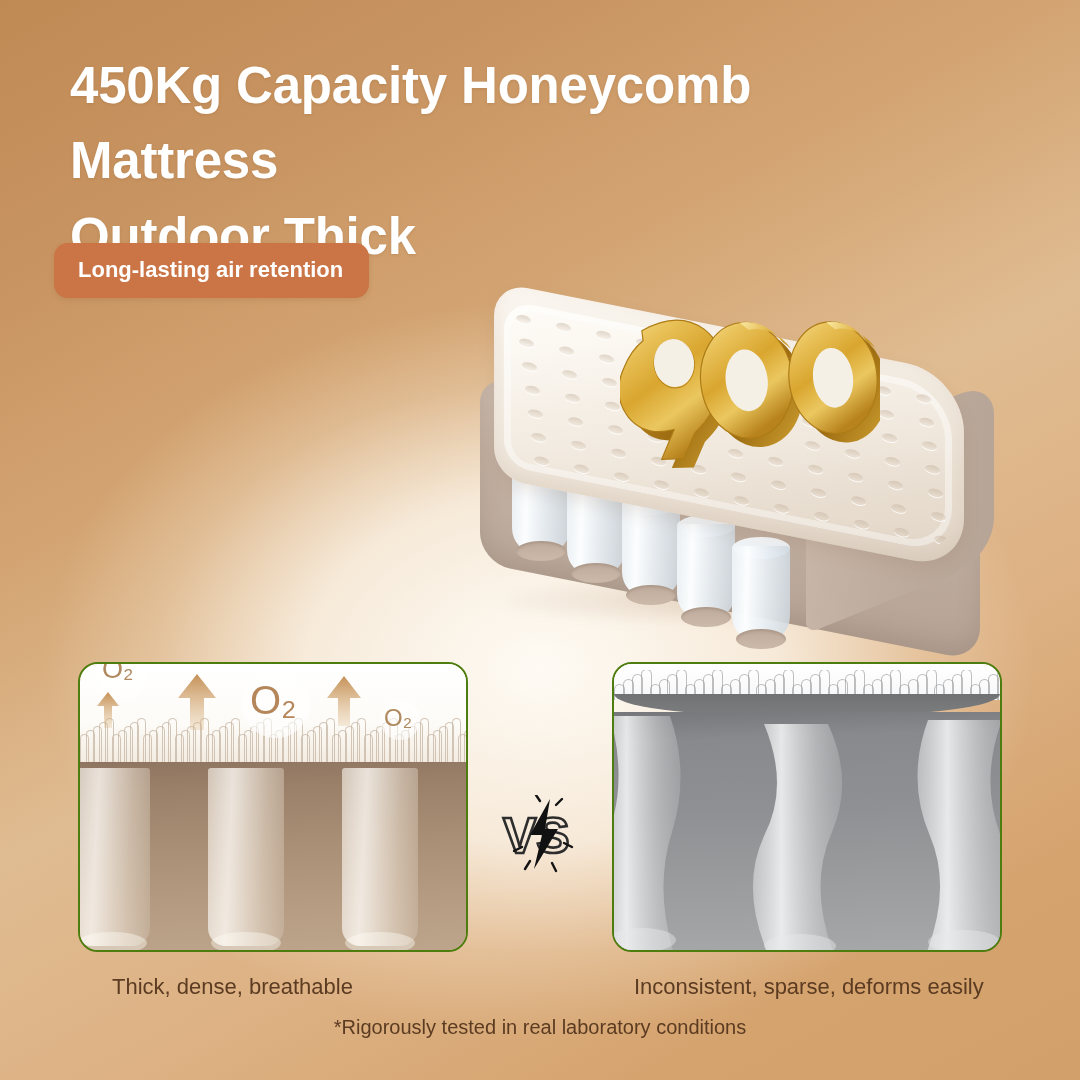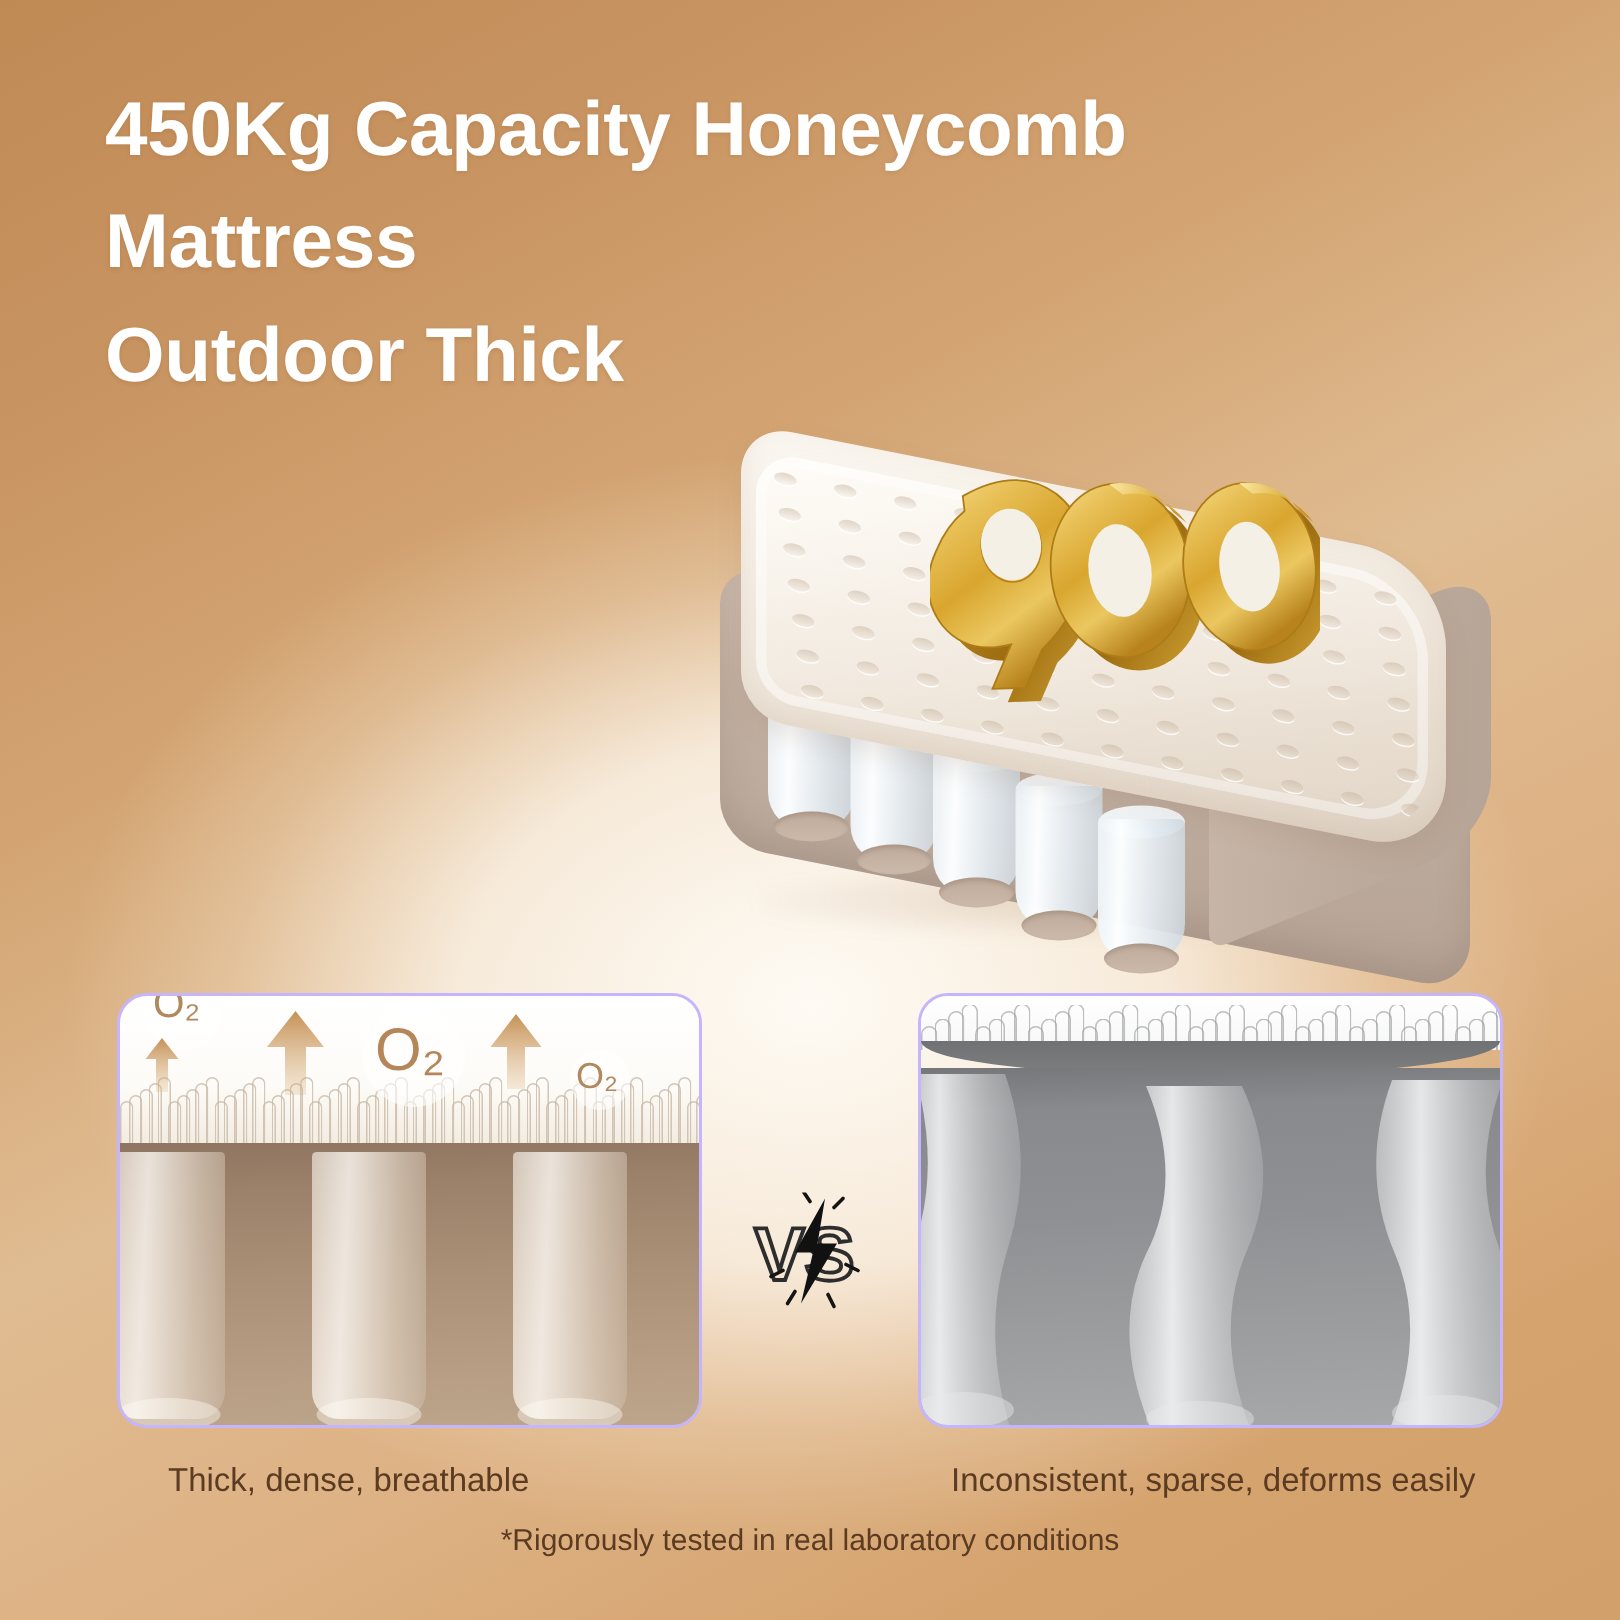--- a/index.html
+++ b/index.html
@@ -91,21 +91,21 @@
     background:linear-gradient(180deg,#f6f9fb 0%,#e3eaf0 100%);
   }
   .coil .floor {
     position:absolute; left:4px; bottom:-7px; width:50px; height:20px; border-radius:50%;
     background:linear-gradient(180deg,#bfab9c 0%,#cbb9aa 100%);
     box-shadow:inset 0 2px 3px rgba(120,98,82,0.30);
   }
 
   
   .panel {
-    position:absolute; border:2px solid #c4b5fd; border-radius:20px; overflow:hidden;
+    position:absolute; border:2px solid #4d7c0f; border-radius:20px; overflow:hidden;
   }
   .panel-good { left:78px;  top:662px; width:390px; height:290px; }
   .panel-bad  { left:612px; top:662px; width:390px; height:290px; }
 
   
   .good-fiber {
     position:absolute; left:0; top:0; width:100%; height:98px;
     background:linear-gradient(180deg,#ffffff 0%,#fdfbf7 62%,#f3ece1 100%);
   }
   .fiber-loops { position:absolute; left:0; bottom:0; width:100%; height:46px; overflow:hidden; }
@@ -167,20 +167,21 @@
 </style>
 </head>
 <body>
 
 <div class="headline">
   <span>450Kg Capacity Honeycomb Mattress</span>
   <span>Outdoor Thick</span>
 </div>
 
 <div class="pills">
+  <div class="pill">Long-lasting air retention</div>
 </div>
 
 <div class="hero">
   <div class="mat-shadow"></div>
   <div class="mat-base"></div>
   <div class="mat-base-right"></div>
 
   <div id="coil-holder">
       <div class="coil" style="left: 42px; top: 158px;">
         <div class="mouth"></div>

